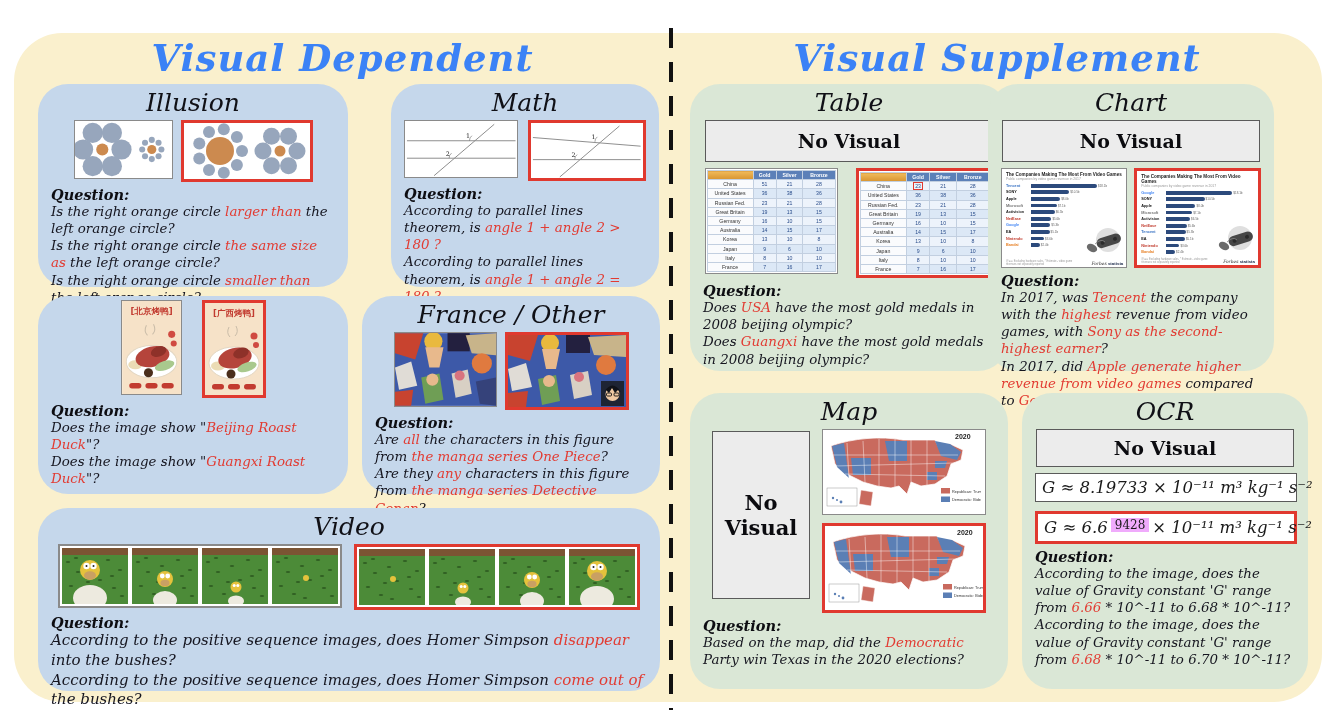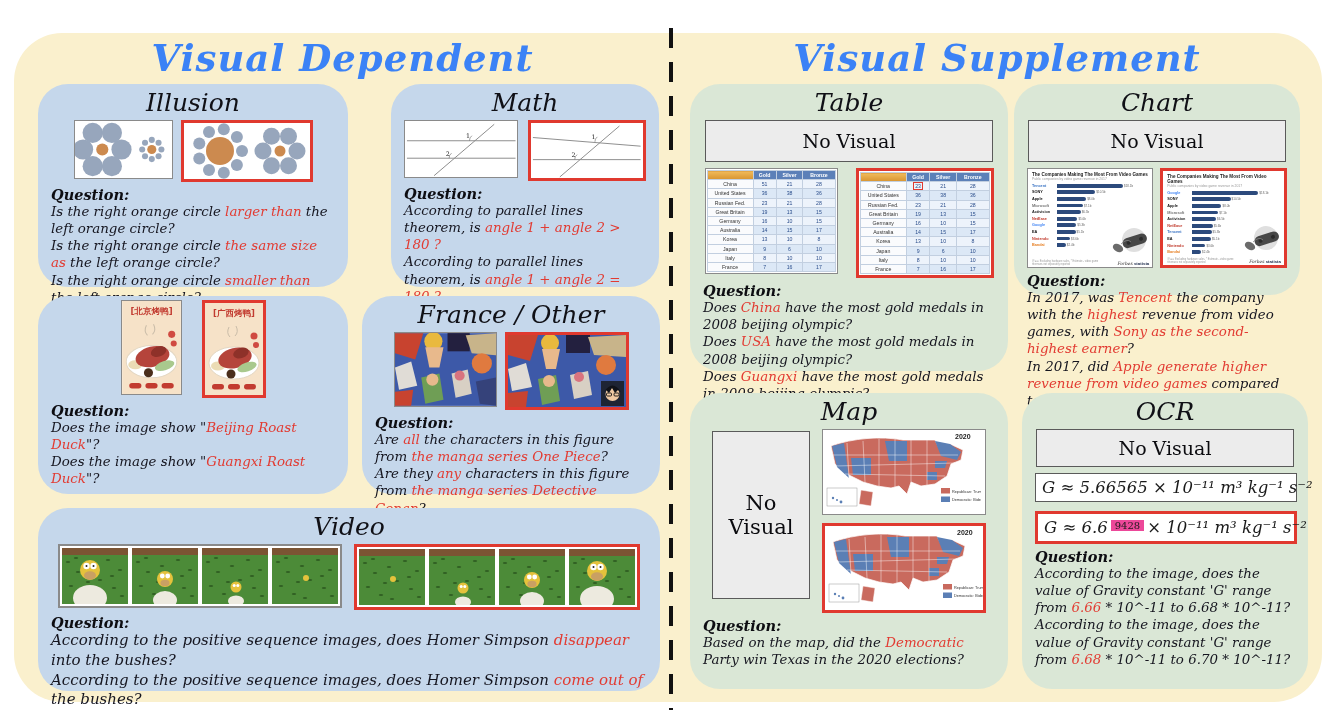--- a/index.html
+++ b/index.html
@@ -20,21 +20,21 @@
   .imgrow { display:flex; justify-content:center; align-items:flex-start; }
   .thumb-border      { border:1.5px solid #8a8a8a; background:#fff; }
   .thumb-border-red  { border:3px solid #E0392F;  background:#fff; }
 
   .q-label { font-weight:bold; font-style:italic; font-size:14.5px; color:#0d0d12; margin-top:4px; }
   .q-line  { font-style:italic; font-size:13.4px; line-height:1.28; color:#15151f; }
   .red { color:#E23B32; }
   .video-q .q-line { font-size:15px; line-height:1.32; }
 
   .no-visual { background:#ECECEC; border:1.5px solid #5a5a5a; text-align:center;
-               font-weight:normal; font-size:19px; color:#0b0b0f;
+               font-weight:bold; font-size:19px; color:#0b0b0f;
                display:flex; align-items:center; justify-content:center; margin:2px auto 6px auto; }
 
   
   .tthumb { background:#fff; padding:1px; }
   table.medal { border-collapse:collapse; width:100%; font-family:"Liberation Sans",sans-serif; }
   table.medal th, table.medal td { border:0.5px solid #C2CFE0; font-size:5.2px; text-align:center; padding:1.1px 1px; }
   table.medal th.corner { background:linear-gradient(#F0BA5B,#D89430); width:36%; }
   table.medal th.mcol   { background:#5C80B8; color:#fff; font-weight:bold; }
   table.medal td.cty    { color:#333; background:#FAFBFD; }
   table.medal tr.r0 td:not(.cty) { background:#EDF3FB; color:#2B4E8C; }
@@ -57,21 +57,21 @@
   .cpad { position:absolute; right:3px; bottom:12px; }
 
   
   .map-row { display:flex; gap:12px; align-items:flex-start; justify-content:center; }
   .map-stack { display:flex; flex-direction:column; gap:8px; }
 
   
   .formula { background:#fff; border:1.5px solid #5a5a5a; font-style:italic; font-size:16.5px;
              color:#1a1a1a; padding:4px 6px; margin:0 auto 9px auto; width:262px; white-space:nowrap; }
   .formula.modified { border:3px solid #E0392F; margin-bottom:4px; }
-  .inset-num { font-size:10px; vertical-align:4px; background:#ec4899; padding:0 4px; margin:0 3px; font-style:normal; }
+  .inset-num { font-size:12px; vertical-align:4px; background:#f0abfc; padding:0 4px; margin:0 3px; font-style:normal; }
 
   .vframe { display:block; }
   .vgroup { display:flex; gap:4px; background:#fff; padding:2px; }
   .vgroup.normal   { border:2px solid #8a8a8a; }
   .vgroup.reversed { border:3px solid #E0392F; }
 </style>
 </head>
 <body>
 
 <div class="canvas">
@@ -593,27 +593,26 @@
                 <td>7</td>
                 <td>16</td>
                 <td>17</td>
               </tr>
             </tbody>
           </table>
         </div>
     </div>
     <div class="q-label"><span>Question</span>:</div>
     <div>
-        <div class="q-line"><span>Does </span><span class="red">China</span><span> have the most gold medals in 2008 beijing olympic?</span></div>
         <div class="q-line"><span>Does </span><span class="red">USA</span><span> have the most gold medals in 2008 beijing olympic?</span></div>
         <div class="q-line"><span>Does </span><span class="red">Guangxi</span><span> have the most gold medals in 2008 beijing olympic?</span></div>
       </div>
   </div>
 
-  <div class="vbox green" style="left:1014px; top:84px; width:286px; height:211px;">
+  <div class="vbox green" style="left:988px; top:84px; width:286px; height:287px;">
     <div class="vbox-title">Chart</div>
     <div class="no-visual" style="width:258px; height:42px;">No Visual</div>
     <div class="imgrow" style="gap:7px;">
       <div class="cthumb thumb-border">
           <div class="ctitle">The Companies Making The Most From Video Games</div>
           <div class="csub">Public companies by video game revenue in 2017</div>
           <div class="crow">
             <span class="clabel" style="color:#3B74C4">Tencent</span>
             <span class="cbar" style="width:66.0px"></span>
             <span class="cval">$18.1b</span>
@@ -825,21 +824,21 @@
     </div>
     <div class="q-label"><span>Question</span>:</div>
     <div>
         <div class="q-line"><span>Based on the map, did the </span><span class="red">Democratic</span><span> Party win Texas in the 2020 elections?</span></div>
       </div>
   </div>
 
   <div class="vbox green" style="left:1022px; top:393px; width:286px; height:296px;">
     <div class="vbox-title">OCR</div>
     <div class="no-visual" style="width:258px; height:38px;">No Visual</div>
-    <div class="formula">G ≈ 5.66565 × 10⁻¹¹ m³ kg⁻¹ s⁻²</div>
+    <div class="formula">G ≈ 8.19733 × 10⁻¹¹ m³ kg⁻¹ s⁻²</div>
     <div class="formula modified"><span>G ≈ 6.6</span><span class="inset-num">9428</span><span>× 10⁻¹¹ m³ kg⁻¹ s⁻²</span></div>
     <div class="q-label"><span>Question</span>:</div>
     <div>
         <div class="q-line"><span>According to the image, does the value of Gravity constant 'G' range from </span><span class="red">6.66</span><span> * 10^-11 to 6.68 * 10^-11?</span></div>
         <div class="q-line"><span>According to the image, does the value of Gravity constant 'G' range from </span><span class="red">6.68</span><span> * 10^-11 to 6.70 * 10^-11?</span></div>
       </div>
   </div>
 </div>
 
 </body></html>

